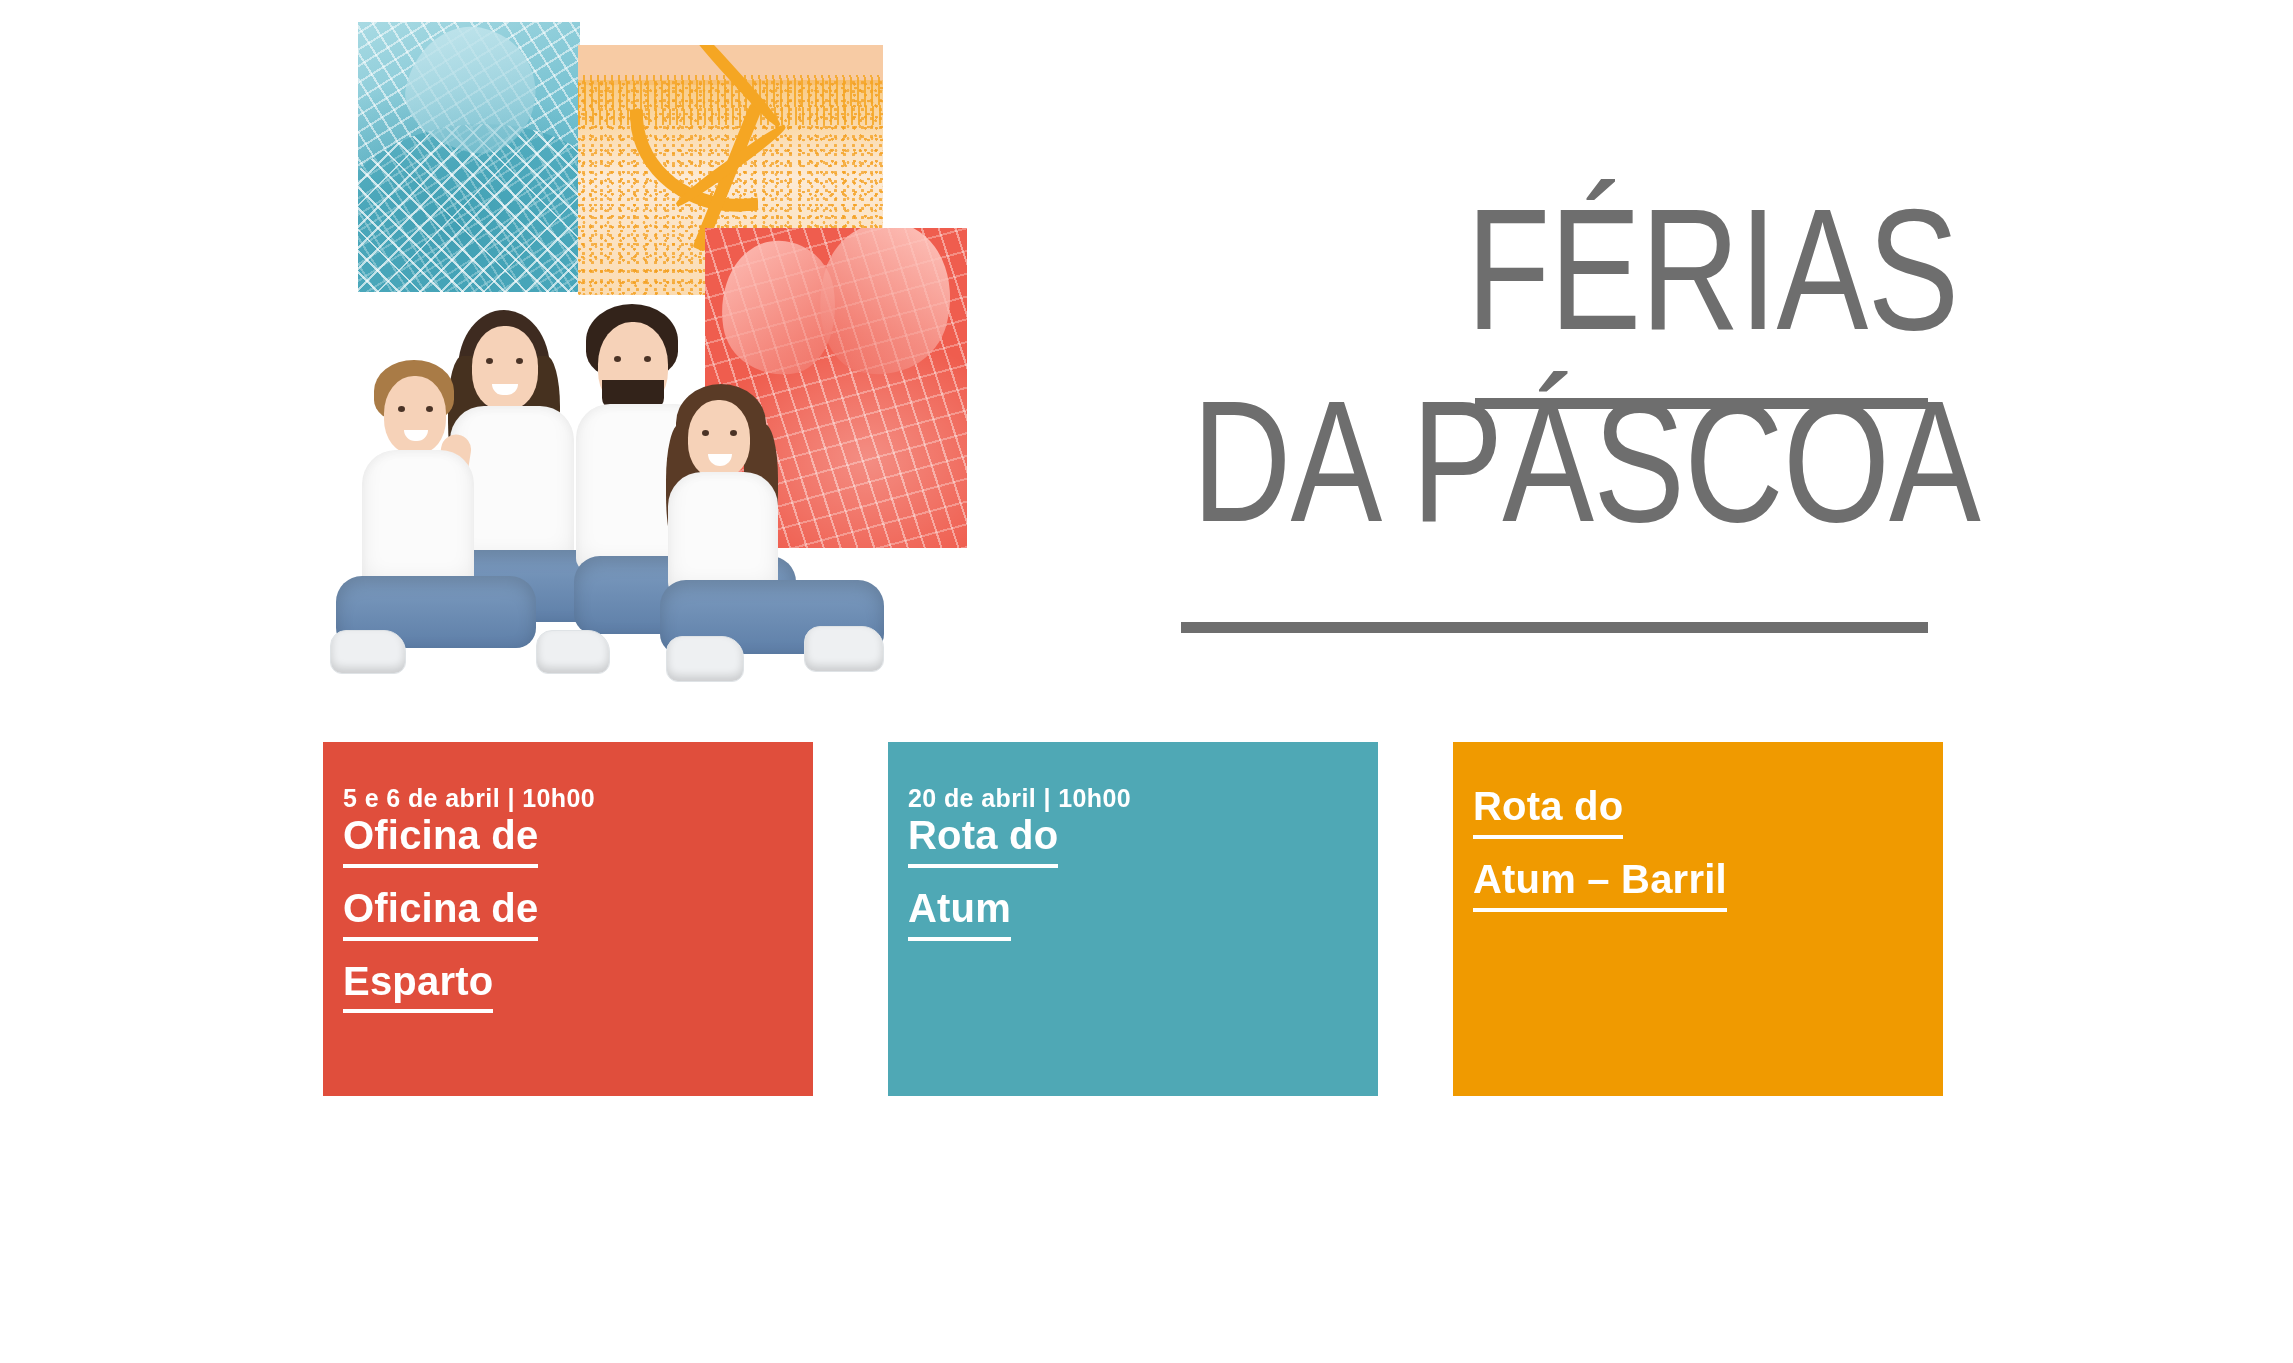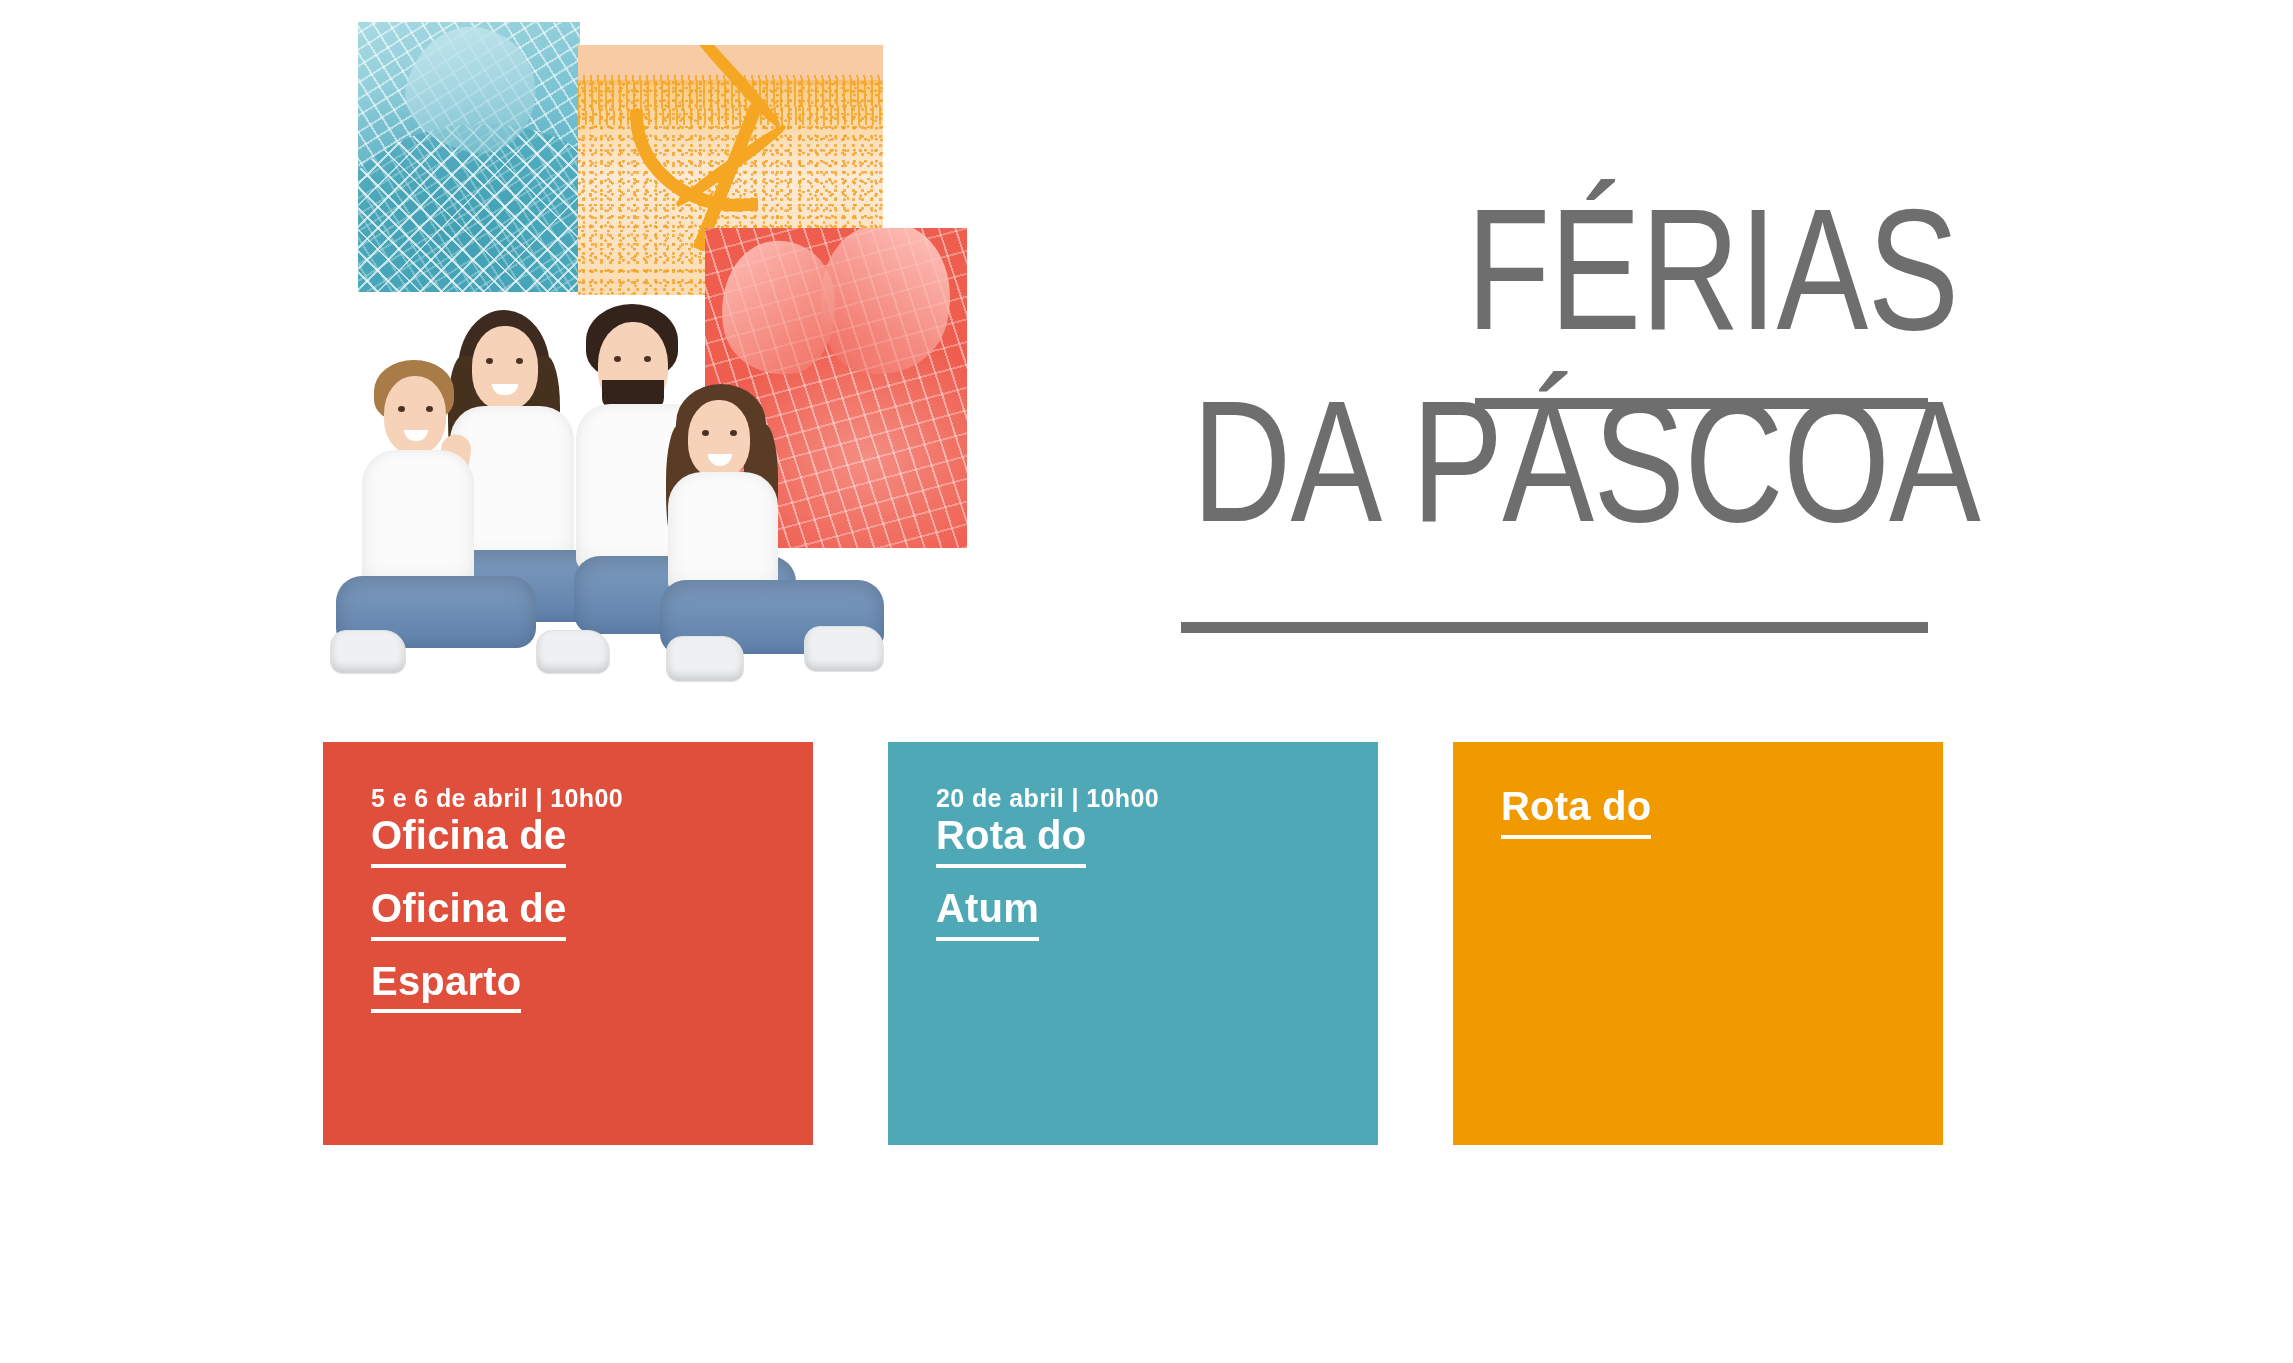--- a/index.html
+++ b/index.html
@@ -106,21 +106,21 @@
   .hl-1 { font-size:172px; transform:scaleX(.80); transform-origin:right center;
           text-align:right; padding-right:2px; }
   .hl-2 { font-size:172px; transform:scaleX(.80); transform-origin:right center;
           text-align:right; padding-right:2px; margin-top:34px; }
   .hl-rule { height:11px; background:#6e6e6e; }
   .rule-1 { position:absolute; left:1475px; top:398px; width:453px; }
   .rule-2 { position:absolute; left:1181px; top:622px; width:747px; }
 
   
   .cards { position:absolute; left:0; top:742px; width:2293px; height:403px; }
-  .card { position:absolute; top:0; height:403px; padding:42px 0 0 48px; }
+  .card { position:absolute; top:0; height:354px; padding:42px 0 0 20px; }
   .card-1 { left:323px; width:490px; background:#e04e3c; }
   .card-2 { left:888px; width:490px; background:#4fa8b5; }
   .card-3 { left:1453px; width:490px; background:#f09a00; }
   .card-date { color:#ffffff; font-size:25px; font-weight:700; letter-spacing:.4px; }
   .card-title { }
   .tline { display:block; color:#ffffff; font-size:40px; font-weight:700;
            letter-spacing:.2px; line-height:1.12; width:max-content;
            border-bottom:4px solid #ffffff; padding-bottom:6px; margin-bottom:18px; }
 
   
@@ -233,20 +233,21 @@
       <div class="card-date">20 de abril | 10h00</div>
       <div class="card-title">
         <span class="tline">Rota do</span>
         <span class="tline">Atum</span>
       </div>
     </div>
 
     <div class="card card-3">
       <div class="card-title">
         <span class="tline">Rota do</span>
+        <span class="tline">Atum – Barril</span>
       </div>
     </div>
   </div>
 
   <div class="footer">
 
     
     
 
     

